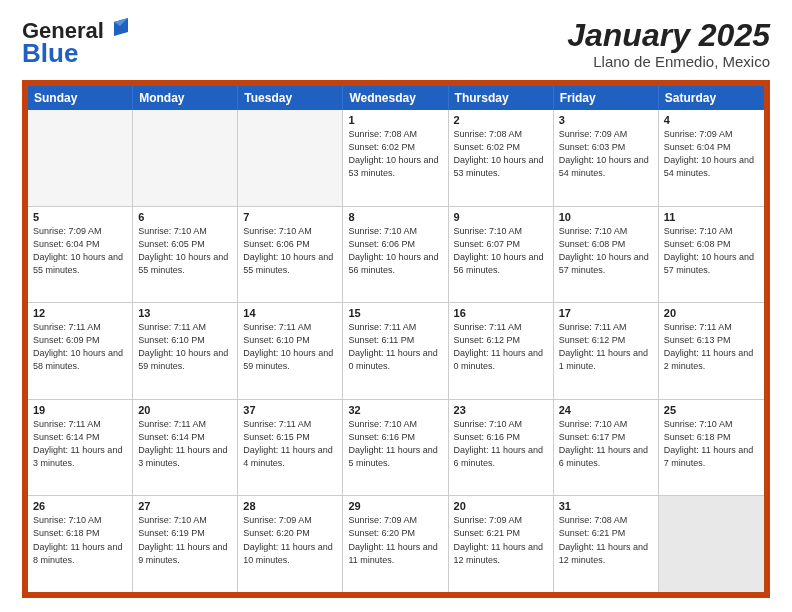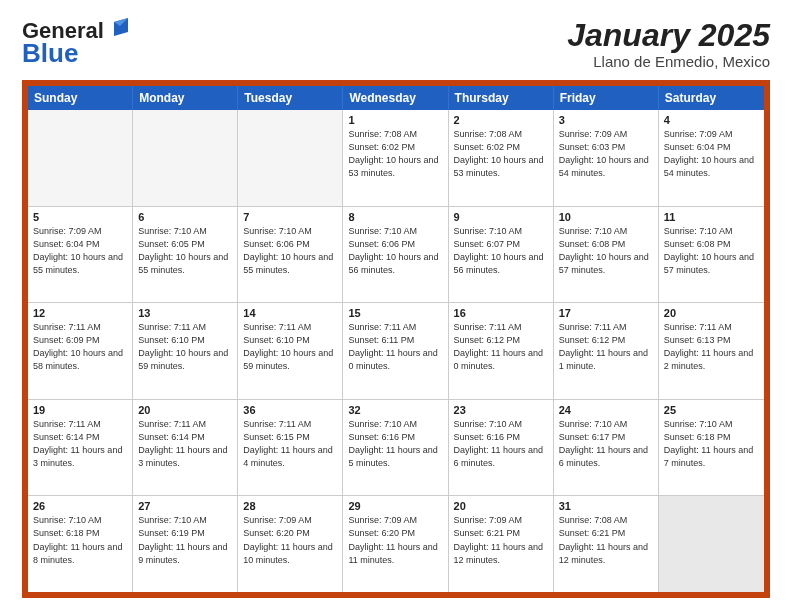--- a/index.html
+++ b/index.html
@@ -258,21 +258,21 @@
 Sunset: 6:14 PM
 Daylight: 11 hours and 3 minutes.</div>
           </div>
           <div class="cal-cell">
             <div class="day-num">20</div>
             <div class="cell-text" style="white-space: pre-line;">Sunrise: 7:11 AM
 Sunset: 6:14 PM
 Daylight: 11 hours and 3 minutes.</div>
           </div>
           <div class="cal-cell">
-            <div class="day-num">36</div>
+            <div class="day-num">37</div>
             <div class="cell-text" style="white-space: pre-line;">Sunrise: 7:11 AM
 Sunset: 6:15 PM
 Daylight: 11 hours and 4 minutes.</div>
           </div>
           <div class="cal-cell">
             <div class="day-num">32</div>
             <div class="cell-text" style="white-space: pre-line;">Sunrise: 7:10 AM
 Sunset: 6:16 PM
 Daylight: 11 hours and 5 minutes.</div>
           </div>

